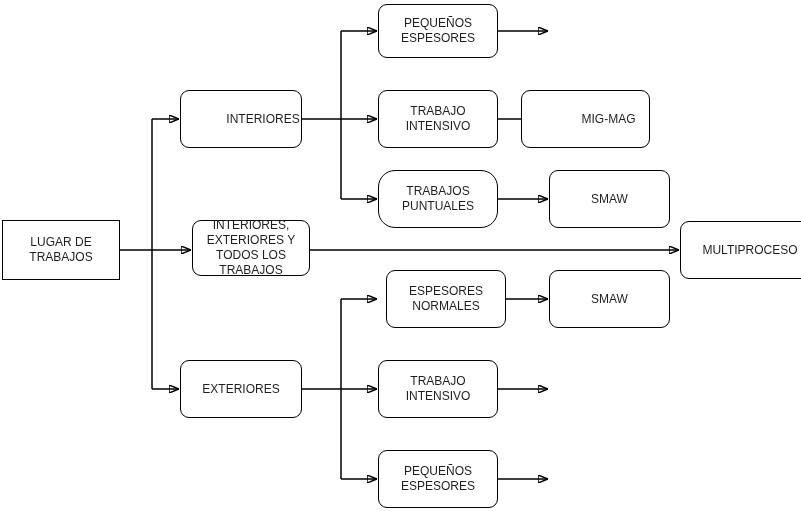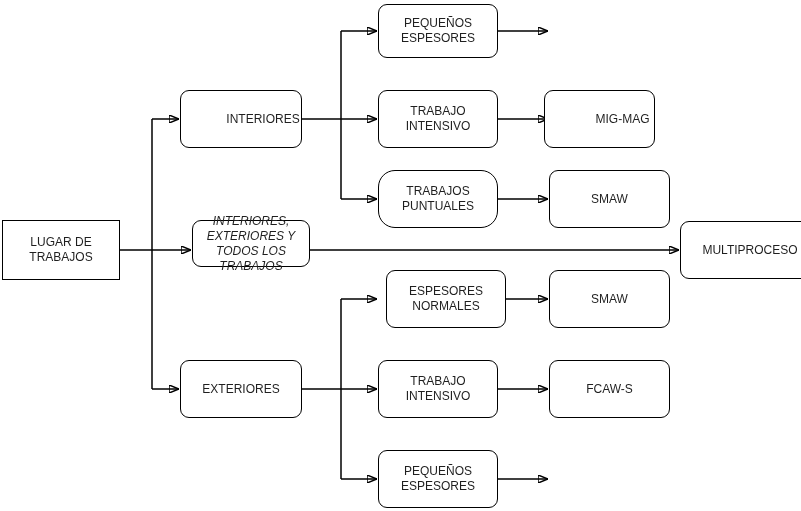--- a/index.html
+++ b/index.html
@@ -41,30 +41,30 @@
     line-height: 15px;
     color: #1f1f1f;
     padding: 0 2px;
   }
   .node.square {
     border-radius: 0;
   }
   
   #n-root            { left: 2px;   top: 220px; width: 118px; height: 60px; }
   #n-interiores      { left: 180px; top: 90px;  width: 122px; height: 58px; padding-left: 46px; }
-  #n-inter-ext       { left: 192px; top: 220px; width: 118px; height: 47px; font-style: italic; }
+  #n-inter-ext       { left: 192px; top: 220px; width: 118px; height: 56px; }
   #n-exteriores      { left: 180px; top: 360px; width: 122px; height: 58px; }
   #n-pequenos-1      { left: 378px; top: 4px;   width: 120px; height: 54px; }
   #n-trabajo-int-1   { left: 378px; top: 90px;  width: 120px; height: 58px; }
   #n-trab-puntuales  { left: 378px; top: 170px; width: 120px; height: 58px; border-radius: 17px; }
   #n-espesores-norm  { left: 378px; top: 270px; width: 120px; height: 58px; margin-left: 8px; }
   #n-trabajo-int-2   { left: 378px; top: 360px; width: 120px; height: 58px; }
   #n-pequenos-2      { left: 378px; top: 450px; width: 120px; height: 58px; }
   #n-tig             { left: 549px; top: 4px;   width: 121px; height: 54px; }
-  #n-mig-mag         { left: 544px; top: 90px;  width: 111px; height: 58px; padding-left: 48px; }
+  #n-mig-mag         { left: 521px; top: 90px;  width: 129px; height: 58px; padding-left: 48px; }
   #n-smaw-1          { left: 549px; top: 170px; width: 121px; height: 58px; }
   #n-multiproceso    { left: 680px; top: 221px; width: 140px; height: 58px; }
   #n-smaw-2          { left: 549px; top: 270px; width: 121px; height: 58px; }
   #n-fcaw-s          { left: 549px; top: 360px; width: 121px; height: 58px; }
   #n-tig-apantallado { left: 549px; top: 450px; width: 121px; height: 58px; }
 </style>
 </head>
 <body>
 
 <div class="canvas">
@@ -111,15 +111,14 @@
   <div class="node" id="n-trabajo-int-1">TRABAJO INTENSIVO</div>
   <div class="node" id="n-trab-puntuales">TRABAJOS PUNTUALES</div>
   <div class="node" id="n-espesores-norm">ESPESORES NORMALES</div>
   <div class="node" id="n-trabajo-int-2">TRABAJO INTENSIVO</div>
   <div class="node" id="n-pequenos-2">PEQUEÑOS ESPESORES</div>
 
   <div class="node" id="n-mig-mag">MIG-MAG</div>
   <div class="node" id="n-smaw-1">SMAW</div>
   <div class="node" id="n-multiproceso">MULTIPROCESO</div>
   <div class="node" id="n-smaw-2">SMAW</div>
-  <div class="node" id="n-fcaw-s">FCAW-S</div>
 
 </div>
 
 </body></html>

